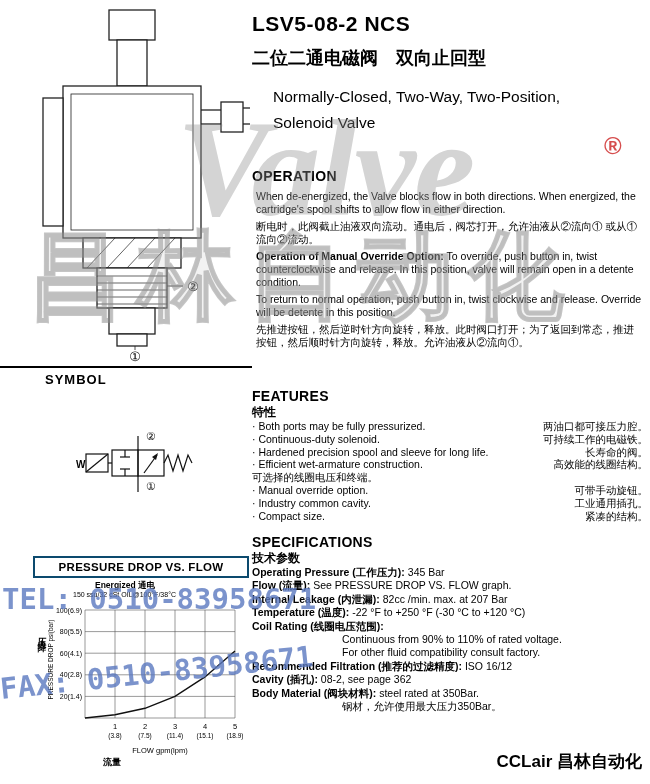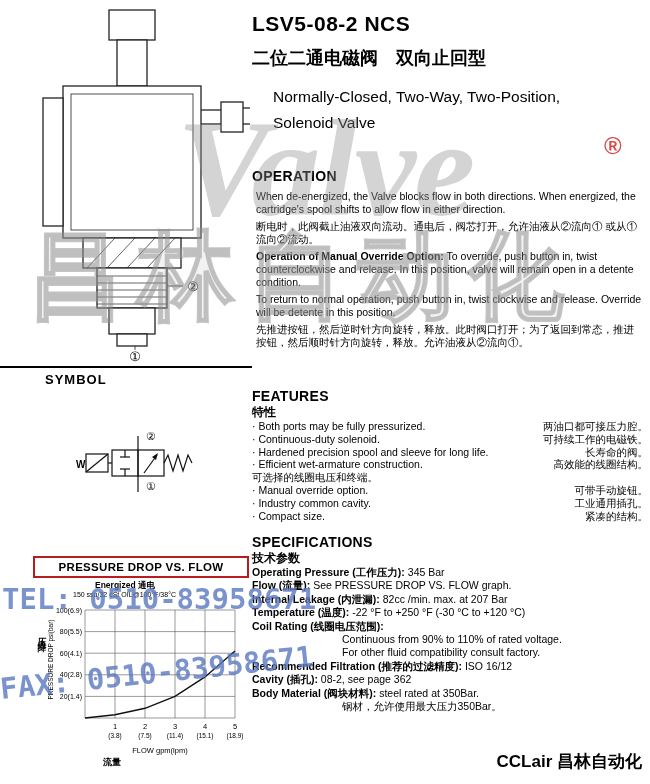--- a/index.html
+++ b/index.html
@@ -31,21 +31,21 @@
   .spec-row.indent{padding-left:90px;}
 
   
   .divider{left:0;top:366px;width:252px;border-top:2px solid #000;height:0;}
   .symbol-heading{left:45px;top:372px;font-size:13px;font-weight:bold;letter-spacing:1px;}
   .valve-drawing{left:25px;top:6px;}
   .symbol-svg{left:72px;top:428px;}
 
   
   .chart-box{left:33px;top:556px;width:216px;}
-  .chart-title{border:2px solid #b91c1c;padding:3px 0;text-align:center;
+  .chart-title{border:2px solid #0c4a6e;padding:3px 0;text-align:center;
     font-weight:bold;font-size:11.5px;letter-spacing:.3px;}
   .chart-body{position:relative;height:196px;}
   .chart-anno1{position:absolute;left:62px;top:2px;font-size:8.5px;font-weight:bold;}
   .chart-anno2{position:absolute;left:40px;top:13px;font-size:7px;}
   .chart-svg{position:absolute;left:0;top:26px;}
   .chart-ylabel-cn{position:absolute;left:2px;top:52px;writing-mode:vertical-rl;
     font-size:9px;font-weight:bold;letter-spacing:3px;}
   .chart-ylabel{position:absolute;left:-38px;top:78px;width:110px;text-align:center;
     transform:rotate(-90deg);font-size:6.5px;}
   .chart-xlabel{position:absolute;left:52px;top:168px;width:150px;text-align:center;font-size:7.5px;}

